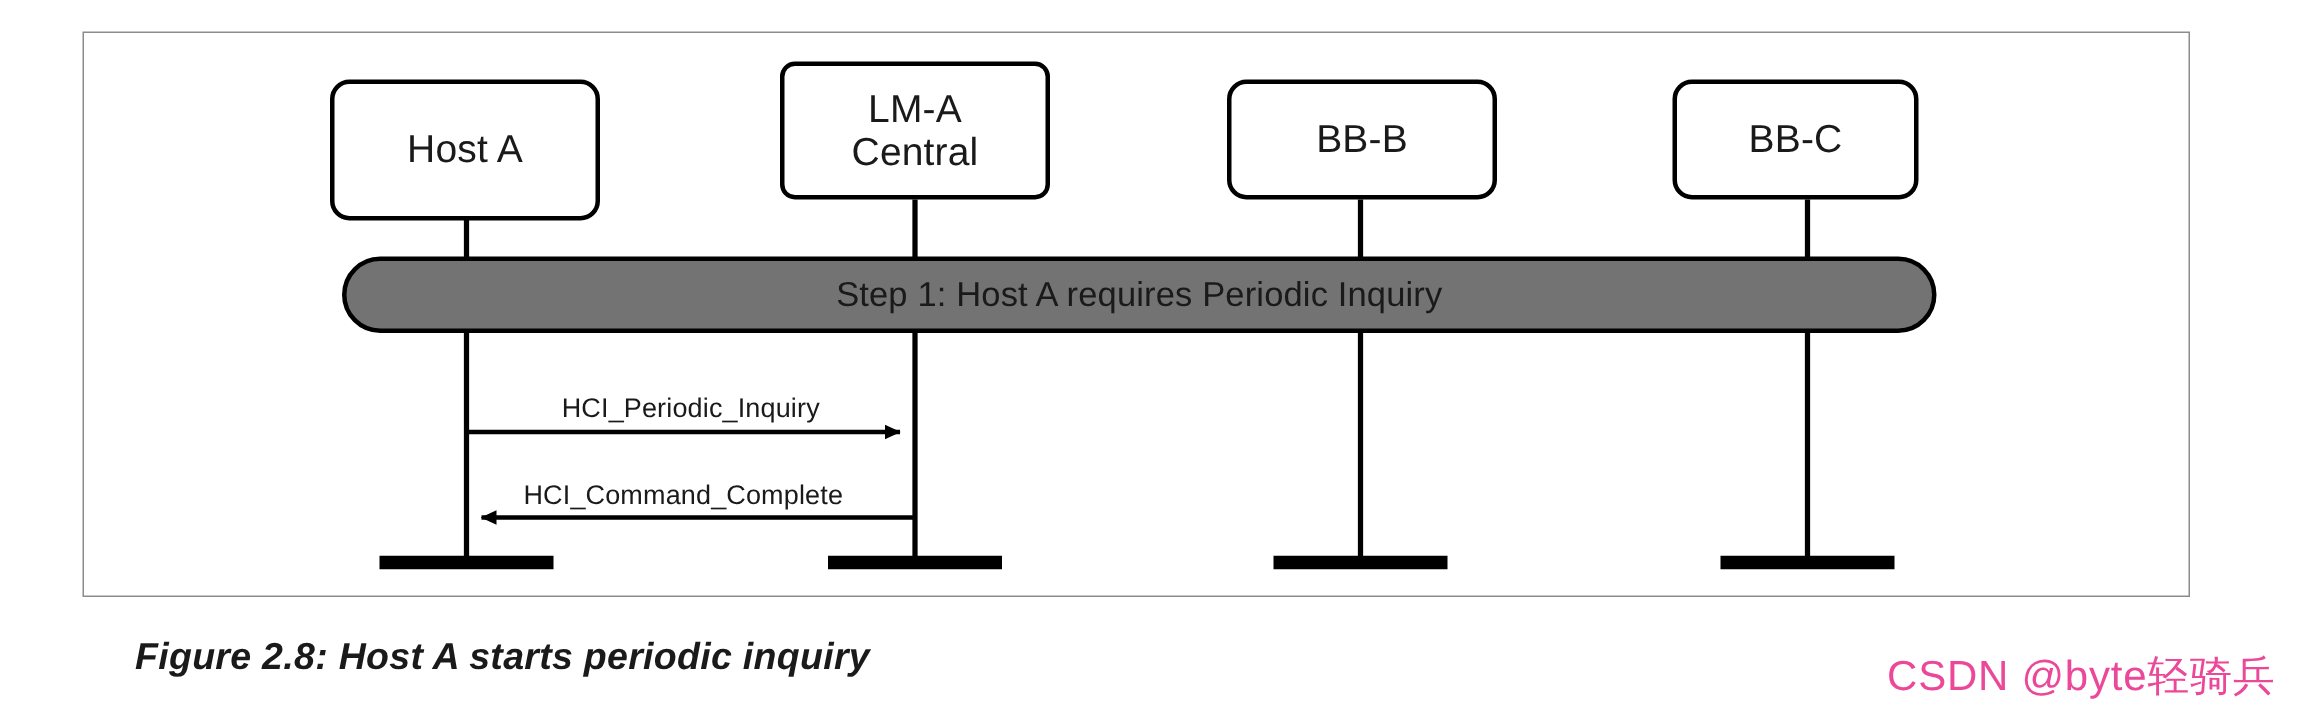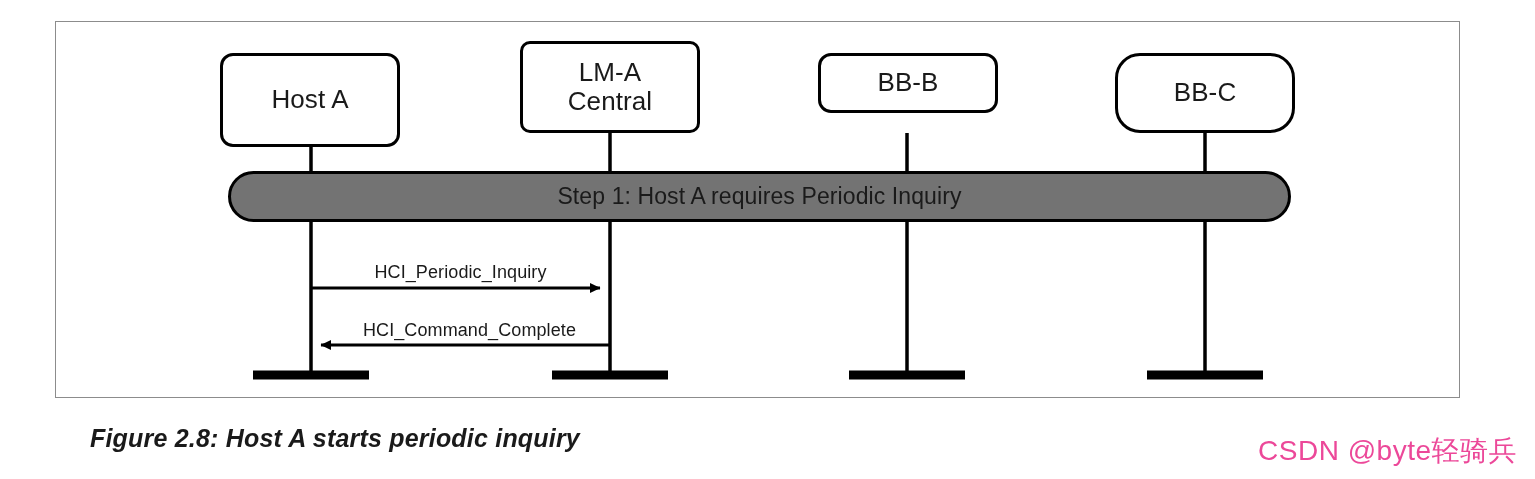--- a/index.html
+++ b/index.html
@@ -92,21 +92,21 @@
     letter-spacing: 0.1px;
     white-space: nowrap;
     text-align: center;
   }
   .msg-label-1 {
     left: 311px;
     top: 262px;
     width: 299px;
   }
   .msg-label-2 {
-    left: 320px;
+    left: 306px;
     top: 320px;
     width: 299px;
   }
 
   
   .figure-caption {
     position: absolute;
     left: 72px;
     top: 424px;
     font-size: 25px;
@@ -169,25 +169,25 @@
 
   <div class="participant-box" style="left:220px; top:53px; width:180px; height:94px;">
     <span class="participant-label">Host A</span>
   </div>
 
   <div class="participant-box" style="left:520px; top:41px; width:180px; height:92px;border-radius:10px;">
     <span class="participant-label">LM-A
 Central</span>
   </div>
 
-  <div class="participant-box" style="left:818px; top:53px; width:180px; height:60px;">
+  <div class="participant-box" style="left:818px; top:53px; width:180px; height:80px;">
     <span class="participant-label">BB-B</span>
   </div>
 
-  <div class="participant-box" style="left:1115px; top:53px; width:180px; height:80px;border-radius:25px;">
+  <div class="participant-box" style="left:1115px; top:53px; width:164px; height:80px;">
     <span class="participant-label">BB-C</span>
   </div>
 
   <div class="step-banner">
     <span class="step-banner-label">Step 1:  Host A requires Periodic Inquiry</span>
   </div>
 
   <div class="msg-label msg-label-1">HCI_Periodic_Inquiry</div>
   <div class="msg-label msg-label-2">HCI_Command_Complete</div>
 

